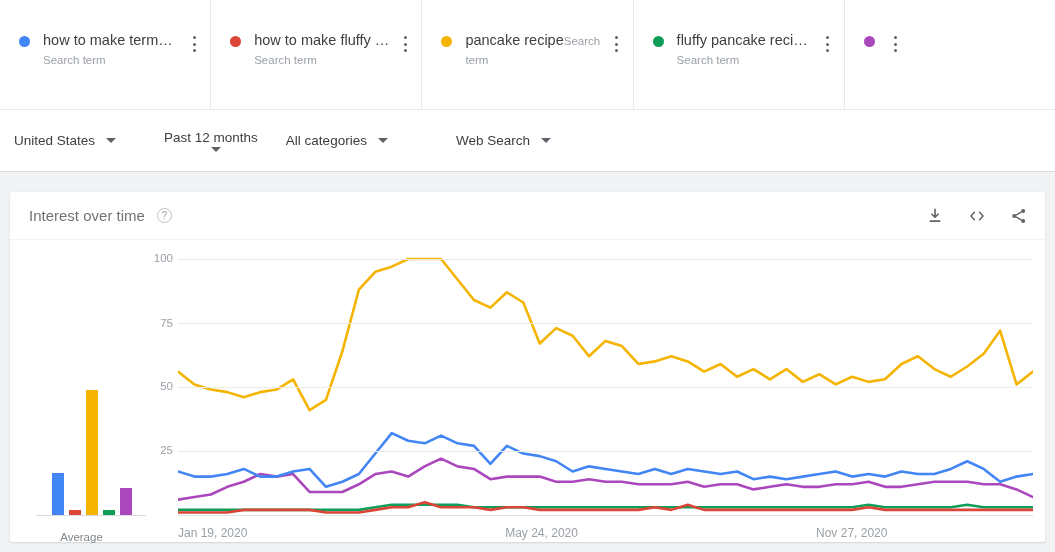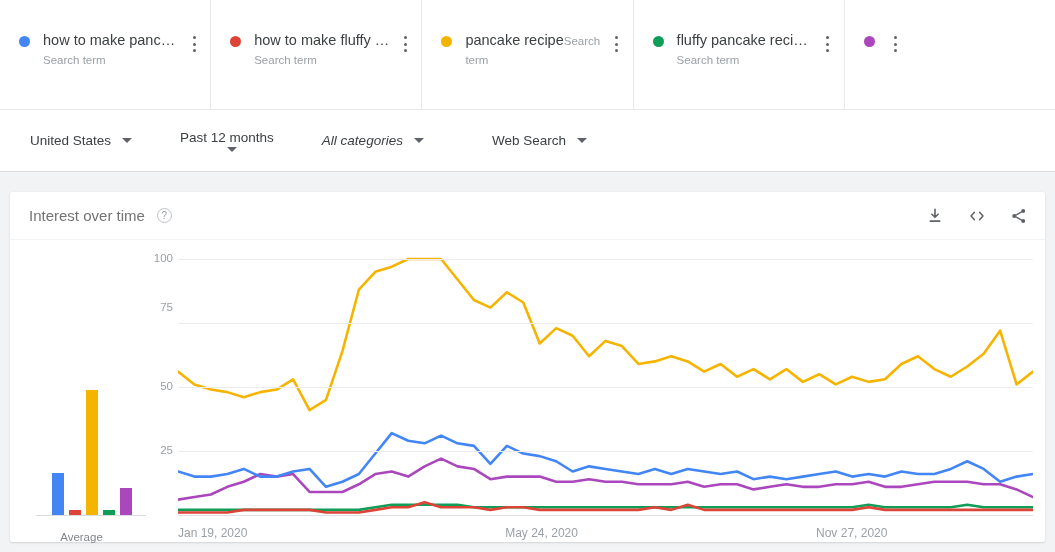--- a/index.html
+++ b/index.html
@@ -113,23 +113,23 @@
     color: #3c4043;
     line-height: 18px;
   }
   .caret {
     width: 0; height: 0;
     border-left: 5px solid transparent;
     border-right: 5px solid transparent;
     border-top: 5px solid #5f6368;
     margin-left: 11px;
   }
-  .f1 { margin-left: 30px; }
+  .f1 { margin-left: 14px; }
   .f2 { margin-left: 48px; flex-direction: column; }
-  .f3 { margin-left: 48px; font-style: italic; }
+  .f3 { margin-left: 28px; }
   .f4 { margin-left: 68px; }
 
   
   .chart-card {
     position: absolute;
     left: 10px; top: 192px;
     width: 1035px;
     height: 350px;
     background: #ffffff;
     border-radius: 2px;
@@ -262,21 +262,21 @@
 </style>
 </head>
 <body>
 
 <div id="app">
 
   <div class="terms-row" id="terms-row">
       <div class="term-card">
         <div class="term-inner">
           <span class="term-dot" style="background:#4285f4"></span>
-          <span class="term-texts"><span class="term-label">how to make panc…</span><span class="term-sub">Search term</span></span>
+          <span class="term-texts"><span class="term-label">how to make term…</span><span class="term-sub">Search term</span></span>
           <span class="kebab">
             <span></span>
             <span></span>
             <span></span>
           </span>
         </div>
       </div>
       <div class="term-card">
         <div class="term-inner">
           <span class="term-dot" style="background:#db4437"></span>
@@ -386,21 +386,21 @@
         <svg class="plot-svg" id="plot-svg" viewBox="0 0 855 280" preserveAspectRatio="none">
             <polyline points="0.00,269.88 16.44,269.88 32.88,269.88 49.33,269.88 65.77,269.88 82.21,269.88 98.65,269.88 115.10,269.88 131.54,269.88 147.98,269.88 164.42,269.88 180.87,269.88 197.31,267.32 213.75,264.76 230.19,264.76 246.63,264.76 263.08,264.76 279.52,264.76 295.96,267.32 312.40,267.32 328.85,267.32 345.29,267.32 361.73,267.32 378.17,267.32 394.62,267.32 411.06,267.32 427.50,267.32 443.94,267.32 460.38,267.32 476.83,267.32 493.27,267.32 509.71,267.32 526.15,267.32 542.60,267.32 559.04,267.32 575.48,267.32 591.92,267.32 608.37,267.32 624.81,267.32 641.25,267.32 657.69,267.32 674.13,267.32 690.58,264.76 707.02,267.32 723.46,267.32 739.90,267.32 756.35,267.32 772.79,267.32 789.23,264.76 805.67,267.32 822.12,267.32 838.56,267.32 855.00,267.32" fill="none" stroke="#0f9d58" stroke-width="2.6" stroke-linejoin="round" stroke-linecap="round" vector-effect="non-scaling-stroke"></polyline>
             <polyline points="0.00,272.44 16.44,272.44 32.88,272.44 49.33,272.44 65.77,269.88 82.21,269.88 98.65,269.88 115.10,269.88 131.54,269.88 147.98,272.44 164.42,272.44 180.87,272.44 197.31,269.88 213.75,267.32 230.19,267.32 246.63,262.20 263.08,267.32 279.52,267.32 295.96,267.32 312.40,269.88 328.85,267.32 345.29,267.32 361.73,269.88 378.17,269.88 394.62,269.88 411.06,269.88 427.50,269.88 443.94,269.88 460.38,269.88 476.83,267.32 493.27,269.88 509.71,264.76 526.15,269.88 542.60,269.88 559.04,269.88 575.48,269.88 591.92,269.88 608.37,269.88 624.81,269.88 641.25,269.88 657.69,269.88 674.13,269.88 690.58,267.32 707.02,269.88 723.46,269.88 739.90,269.88 756.35,269.88 772.79,269.88 789.23,269.88 805.67,269.88 822.12,269.88 838.56,269.88 855.00,269.88" fill="none" stroke="#db4437" stroke-width="2.6" stroke-linejoin="round" stroke-linecap="round" vector-effect="non-scaling-stroke"></polyline>
             <polyline points="0.00,259.64 16.44,257.08 32.88,254.52 49.33,246.84 65.77,241.72 82.21,234.04 98.65,236.60 115.10,234.04 131.54,251.96 147.98,251.96 164.42,251.96 180.87,244.28 197.31,234.04 213.75,231.48 230.19,236.60 246.63,226.36 263.08,218.68 279.52,226.36 295.96,228.92 312.40,239.16 328.85,236.60 345.29,236.60 361.73,236.60 378.17,241.72 394.62,241.72 411.06,239.16 427.50,241.72 443.94,241.72 460.38,244.28 476.83,244.28 493.27,244.28 509.71,241.72 526.15,246.84 542.60,244.28 559.04,244.28 575.48,249.40 591.92,246.84 608.37,244.28 624.81,246.84 641.25,246.84 657.69,244.28 674.13,244.28 690.58,241.72 707.02,246.84 723.46,246.84 739.90,244.28 756.35,241.72 772.79,241.72 789.23,241.72 805.67,244.28 822.12,244.28 838.56,249.40 855.00,257.08" fill="none" stroke="#ab47bc" stroke-width="2.6" stroke-linejoin="round" stroke-linecap="round" vector-effect="non-scaling-stroke"></polyline>
             <polyline points="0.00,231.48 16.44,236.60 32.88,236.60 49.33,234.04 65.77,228.92 82.21,236.60 98.65,236.60 115.10,231.48 131.54,228.92 147.98,246.84 164.42,241.72 180.87,234.04 197.31,213.56 213.75,193.08 230.19,200.76 246.63,203.32 263.08,195.64 279.52,203.32 295.96,205.88 312.40,223.80 328.85,205.88 345.29,213.56 361.73,216.12 378.17,221.24 394.62,231.48 411.06,226.36 427.50,228.92 443.94,231.48 460.38,234.04 476.83,228.92 493.27,234.04 509.71,228.92 526.15,231.48 542.60,234.04 559.04,231.48 575.48,239.16 591.92,236.60 608.37,239.16 624.81,236.60 641.25,234.04 657.69,231.48 674.13,236.60 690.58,234.04 707.02,236.60 723.46,231.48 739.90,234.04 756.35,234.04 772.79,228.92 789.23,221.24 805.67,228.92 822.12,241.72 838.56,236.60 855.00,234.04" fill="none" stroke="#4285f4" stroke-width="2.6" stroke-linejoin="round" stroke-linecap="round" vector-effect="non-scaling-stroke"></polyline>
             <polyline points="0.00,131.64 16.44,144.44 32.88,149.56 49.33,152.12 65.77,157.24 82.21,152.12 98.65,149.56 115.10,139.32 131.54,170.04 147.98,159.80 164.42,111.16 180.87,49.72 197.31,31.80 213.75,26.68 230.19,19.00 246.63,19.00 263.08,19.00 279.52,39.48 295.96,59.96 312.40,67.64 328.85,52.28 345.29,62.52 361.73,103.48 378.17,88.12 394.62,95.80 411.06,116.28 427.50,100.92 443.94,106.04 460.38,123.96 476.83,121.40 493.27,116.28 509.71,121.40 526.15,131.64 542.60,123.96 559.04,136.76 575.48,129.08 591.92,139.32 608.37,129.08 624.81,141.88 641.25,134.20 657.69,144.44 674.13,136.76 690.58,141.88 707.02,139.32 723.46,123.96 739.90,116.28 756.35,129.08 772.79,136.76 789.23,126.52 805.67,113.72 822.12,90.68 838.56,144.44 855.00,131.64" fill="none" stroke="#f5b400" stroke-width="2.6" stroke-linejoin="round" stroke-linecap="round" vector-effect="non-scaling-stroke"></polyline>
           </svg>
       <div class="gridline" style="top: 19px;"></div>
           <div class="ytick" style="top: 19px;">100</div>
           <div class="gridline" style="top: 83px;"></div>
-          <div class="ytick" style="top: 68px;">75</div>
+          <div class="ytick" style="top: 84px;">75</div>
           <div class="gridline" style="top: 147px;"></div>
           <div class="ytick" style="top: 147px;">50</div>
           <div class="gridline" style="top: 211px;"></div>
           <div class="ytick" style="top: 211px;">25</div>
           <div class="gridline" style="top: 275px; background: rgb(224, 224, 224);"></div>
           <div class="xtick" style="left: 25px;">Jan 19, 2020</div>
           <div class="xtick" style="left: 352.2px;">May 24, 2020</div>
           <div class="xtick" style="left: 663.04px;">Nov 27, 2020</div>
         </div>
     </div>

